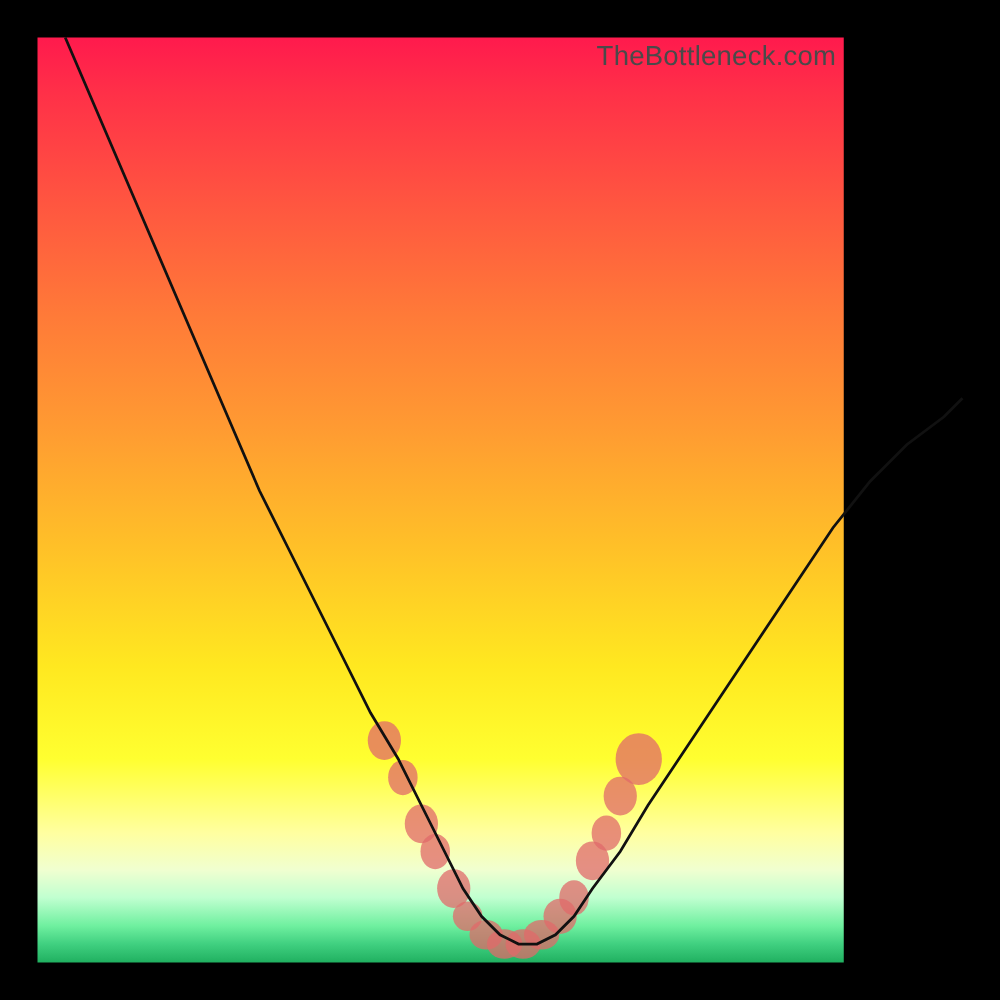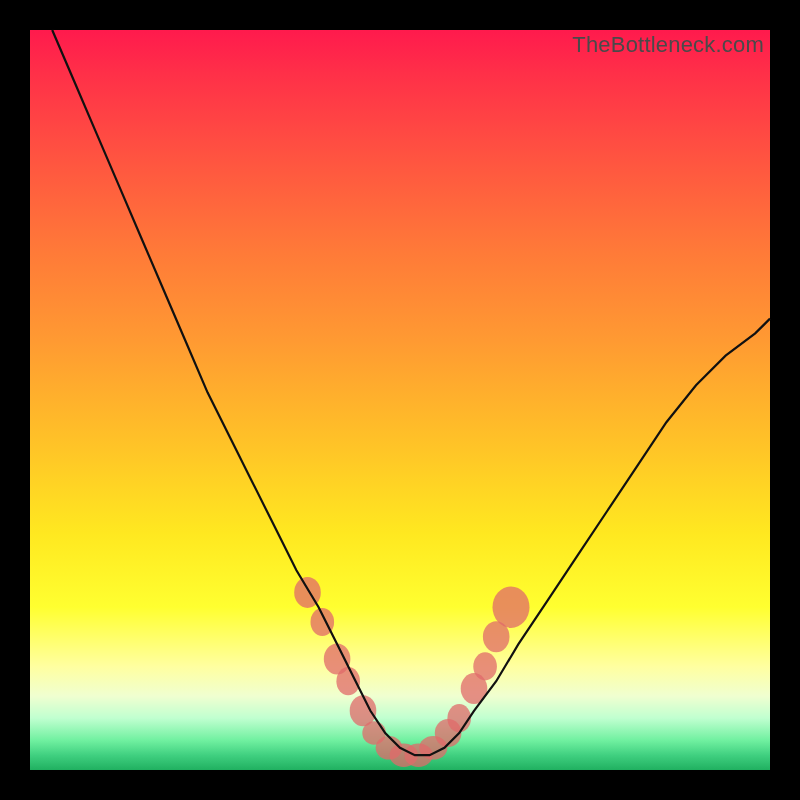--- a/index.html
+++ b/index.html
@@ -8,21 +8,21 @@
     width: 800px;
     height: 800px;
     background: #000;
     overflow: hidden;
     font-family: Arial, Helvetica, sans-serif;
   }
   .frame {
     position: absolute;
     left: 30px;
     top: 30px;
-    width: 740px;
+    width: 645px;
     height: 740px;
     background: linear-gradient(to bottom,
       #ff1a4d 0%,
       #ff3048 6%,
       #ff5640 18%,
       #ff7a38 30%,
       #ff9a32 42%,
       #ffc028 55%,
       #ffe820 68%,
       #ffff30 78%,

